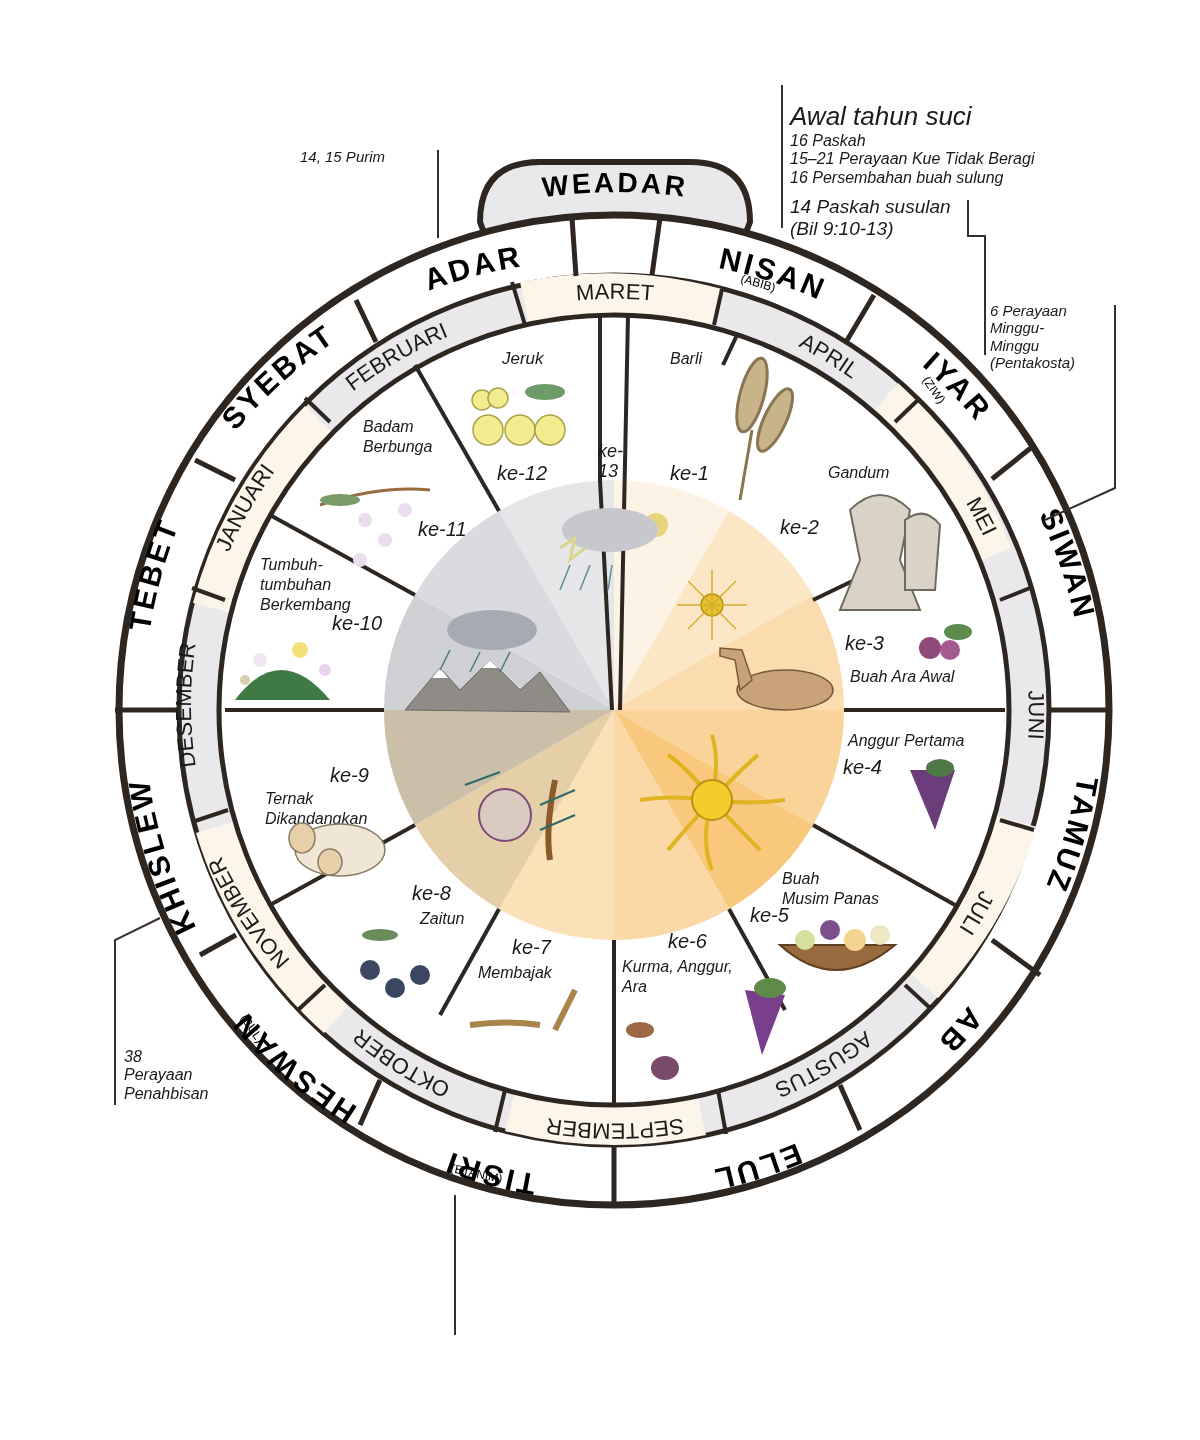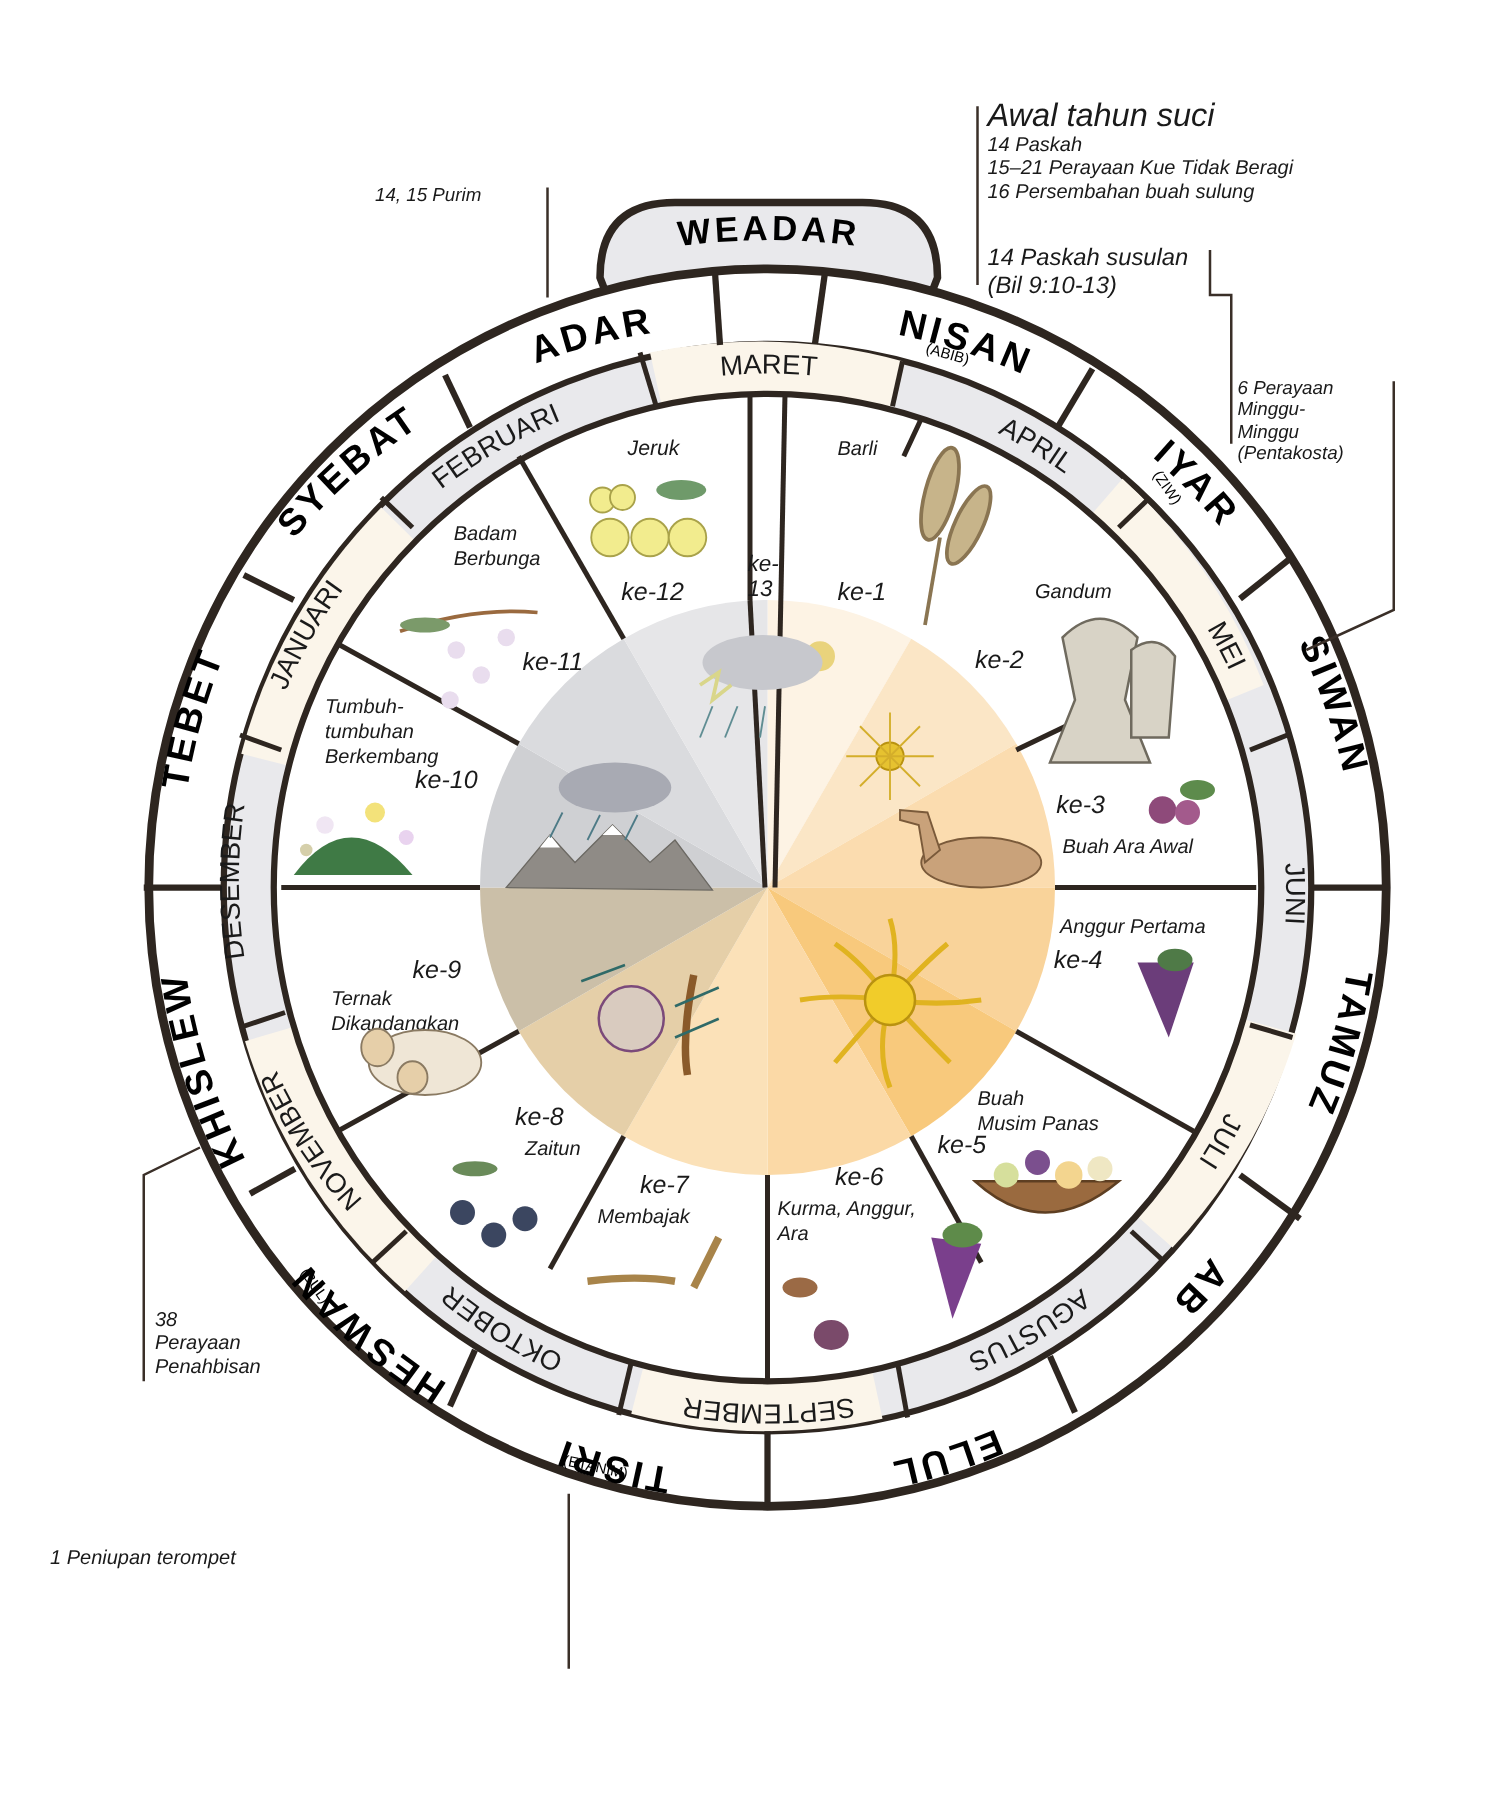--- a/index.html
+++ b/index.html
@@ -1,19 +1,19 @@
 <!DOCTYPE html>
 <html><head>
 <meta charset="utf-8">
 <style>
   html,body{margin:0;padding:0;background:#ffffff;}
   body{width:1200px;height:1440px;position:relative;overflow:hidden;font-family:"Liberation Sans",sans-serif;}
   svg{position:absolute;left:0;top:0;}
   .note{position:absolute;font-style:italic;color:#1a1a1a;font-family:"Liberation Sans",sans-serif;line-height:1.15;}
-  .note .head{font-size:26px;}
+  .note .head{font-size:26px;margin-top:24px;}
   .note .line{font-size:16px;}
   .right{text-align:left;}
 </style>
 </head>
 <body>
 
 <svg width="1200" height="1440" viewBox="0 0 1200 1440">
   <defs>
     <path id="arc-heb-nisan" d="M 680 262 A 470 470 0 0 1 855 318"></path>
     <path id="arc-heb-iyar" d="M 878 332 A 470 470 0 0 1 1010 468"></path>
@@ -328,21 +328,21 @@
     <polyline points="968,200 968,236 985,236 985,355"></polyline>
     <polyline points="1115,305 1115,488 1045,520"></polyline>
     <polyline points="438,150 438,238"></polyline>
     <polyline points="115,1105 115,940 160,918"></polyline>
     <polyline points="455,1195 455,1335"></polyline>
   </g>
 </svg>
 
 <div class="note" style="left:790px;top:78px;">
   <div class="head">Awal tahun suci</div>
-  <div class="line">14  Paskah</div>
+  <div class="line">16  Paskah</div>
   <div class="line">15–21 Perayaan Kue Tidak Beragi</div>
   <div class="line">16 Persembahan buah sulung</div>
 </div>
 
 <div class="note right" style="left:790px;top:196px;width:172px;font-size:19px;">
   <div>14 Paskah susulan</div>
   <div>(Bil 9:10-13)</div>
 </div>
 
 <div class="note right" style="left:990px;top:302px;width:116px;font-size:15px;">
@@ -356,14 +356,13 @@
   <div>14, 15 Purim</div>
 </div>
 
 <div class="note" style="left:124px;top:1048px;font-size:16px;">
   <div>38</div>
   <div>Perayaan</div>
   <div>Penahbisan</div>
 </div>
 
 <div class="note right" style="left:40px;top:1238px;width:406px;">
-  <div class="line">1 Peniupan terompet</div>
 </div>
 
 </body></html>

